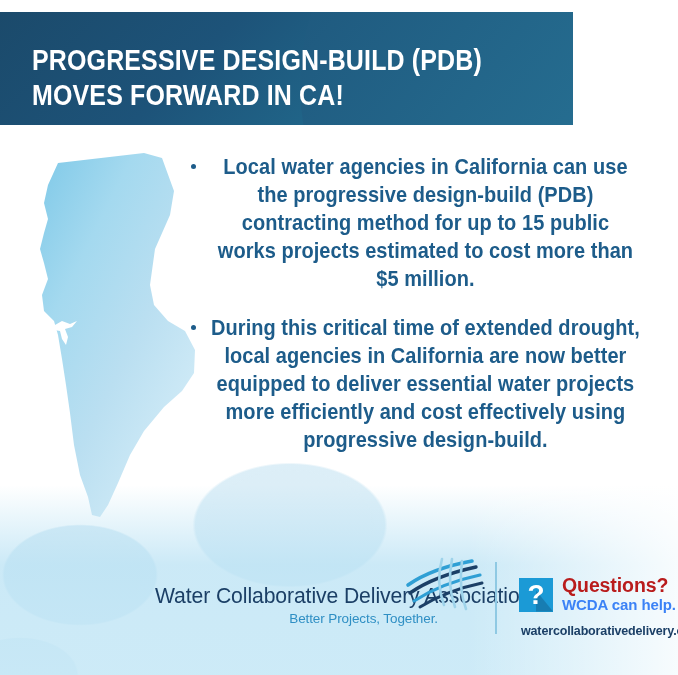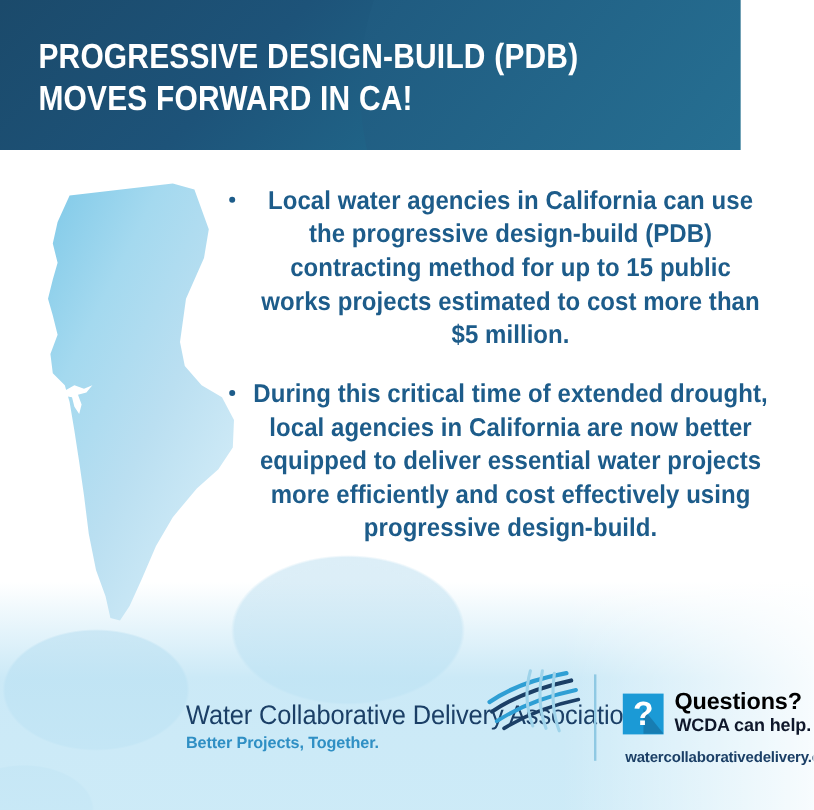--- a/index.html
+++ b/index.html
@@ -14,22 +14,22 @@
     position: relative;
     width: 678px;
     height: 675px;
     overflow: hidden;
     background: #ffffff;
   }
 
   
   .header {
     position: absolute;
-    left: 0; top: 0;
-    width: 617px;
+    left: 0; top: 12px;
+    width: 573px;
     height: 125px;
     overflow: hidden;
     background: linear-gradient(135deg, #1b4a6b 0%, #1d5379 35%, #226f91 75%, #2b7fa0 100%);
   }
   
   .header-photo {
     position: absolute;
     right: 0; top: 0;
     width: 260px;
     height: 125px;
@@ -196,22 +196,22 @@
     font-weight: normal;
     letter-spacing: -0.1px;
     white-space: nowrap;
     transform: scaleX(0.94);
     transform-origin: left center;
   }
   .logo-tagline {
     color: #2f8fc4;
     font-family: "Liberation Sans Narrow", "Liberation Sans", sans-serif;
     font-size: 13.5px;
-    font-weight: bold;
-    text-align: left;
+    font-weight: normal;
+    text-align: right;
     width: 283px;
     margin-top: 2px;
     letter-spacing: -0.1px;
   }
   .logo-swoosh {
     position: absolute;
     left: 398px;
     top: 0px;
     width: 86px;
     height: 62px;
@@ -254,29 +254,29 @@
     position: relative;
     z-index: 2;
     color: #ffffff;
     font-family: "Liberation Sans", sans-serif;
     font-size: 28px;
     font-weight: bold;
     line-height: 30px;
   }
   .q-text { margin-left: 9px; }
   .q-title {
-    color: #000000;
+    color: #b91c1c;
     font-family: "Liberation Sans Narrow", "Liberation Sans", sans-serif;
     font-size: 19.5px;
     font-weight: bold;
     line-height: 20px;
     letter-spacing: -0.1px;
   }
   .q-sub {
-    color: #0f172a;
+    color: #3b82f6;
     font-family: "Liberation Sans Narrow", "Liberation Sans", sans-serif;
     font-size: 15px;
     font-weight: bold;
     line-height: 18px;
     letter-spacing: -0.1px;
     margin-top: 1px;
   }
   .q-url {
     color: #1b3f66;
     font-family: "Liberation Sans Narrow", "Liberation Sans", sans-serif;

